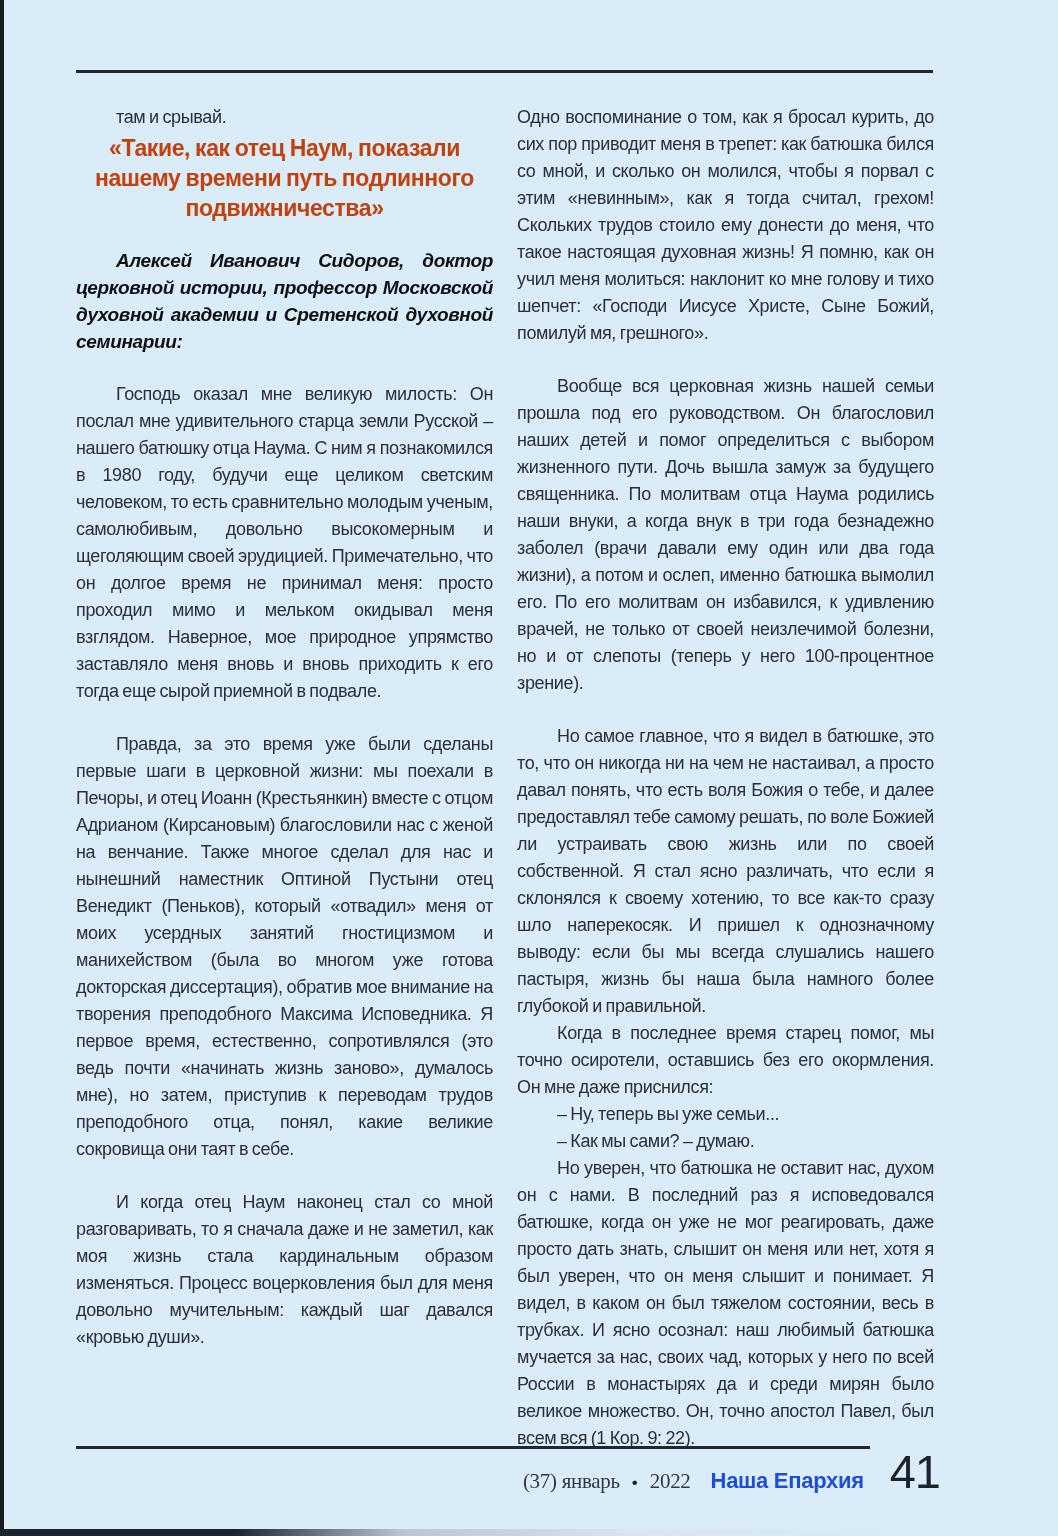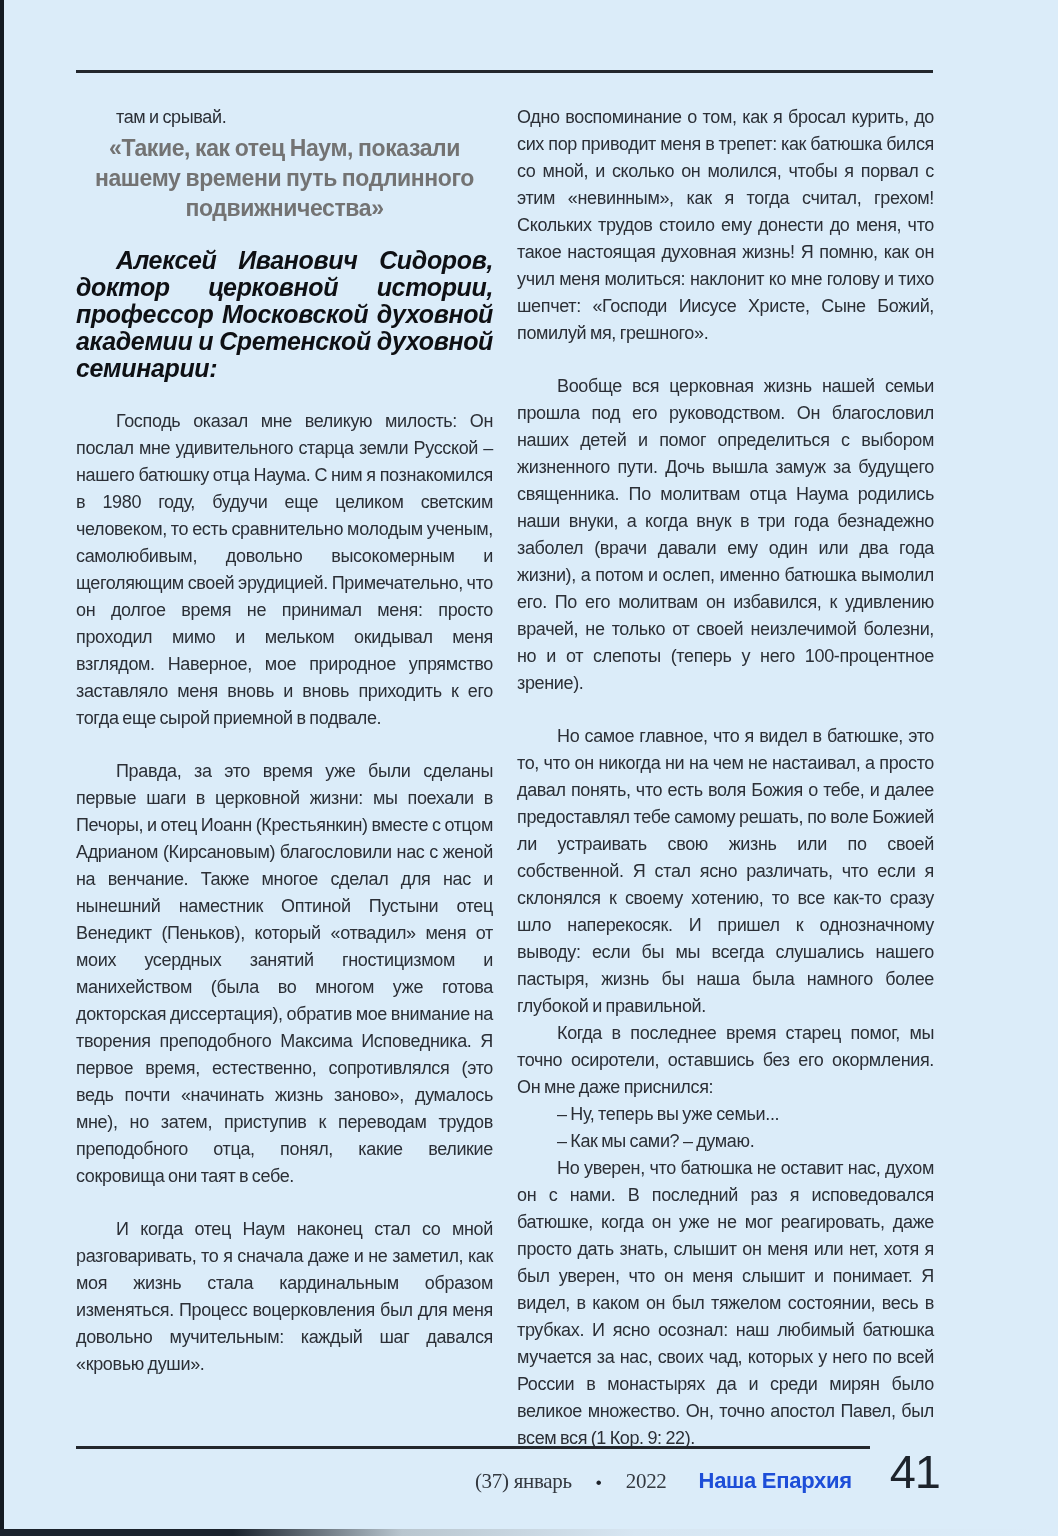--- a/index.html
+++ b/index.html
@@ -45,40 +45,40 @@
   }
   .col p { margin: 0 0 26px 0; }
   .col p.indent { text-indent: 40px; }
   .col p.tight { margin-bottom: 0; }
   .article-heading {
     font-size: 23px;
     line-height: 30px;
     font-weight: bold;
     letter-spacing: -0.4px;
     text-align: center;
-    color: #737373;
+    color: #c2410c;
     margin: 2px 0 24px 0;
   }
   .article-byline {
     font-weight: bold;
     font-style: italic;
-    font-size: 25px;
+    font-size: 19px;
     line-height: 27px;
     color: #0e1014;
     text-indent: 40px;
     margin: 0 0 26px 0;
     text-align: justify;
   }
   .footer-rule {
     position: absolute; left: 76px; top: 1446px;
     width: 794px; height: 3px; background: #23272d;
   }
   .footer {
     position: absolute; left: 76px; top: 1450px; width: 864px;
-    display: flex; justify-content: flex-end; align-items: baseline; gap: 12px;
+    display: flex; justify-content: flex-end; align-items: baseline;
   }
   .footer-issue, .footer-year {
     font-family: "Liberation Serif", serif;
     font-size: 21px;
     color: #33383f;
     letter-spacing: -0.3px;
   }
   .footer-bullet {
     font-size: 17px;
     color: #1d2229;

